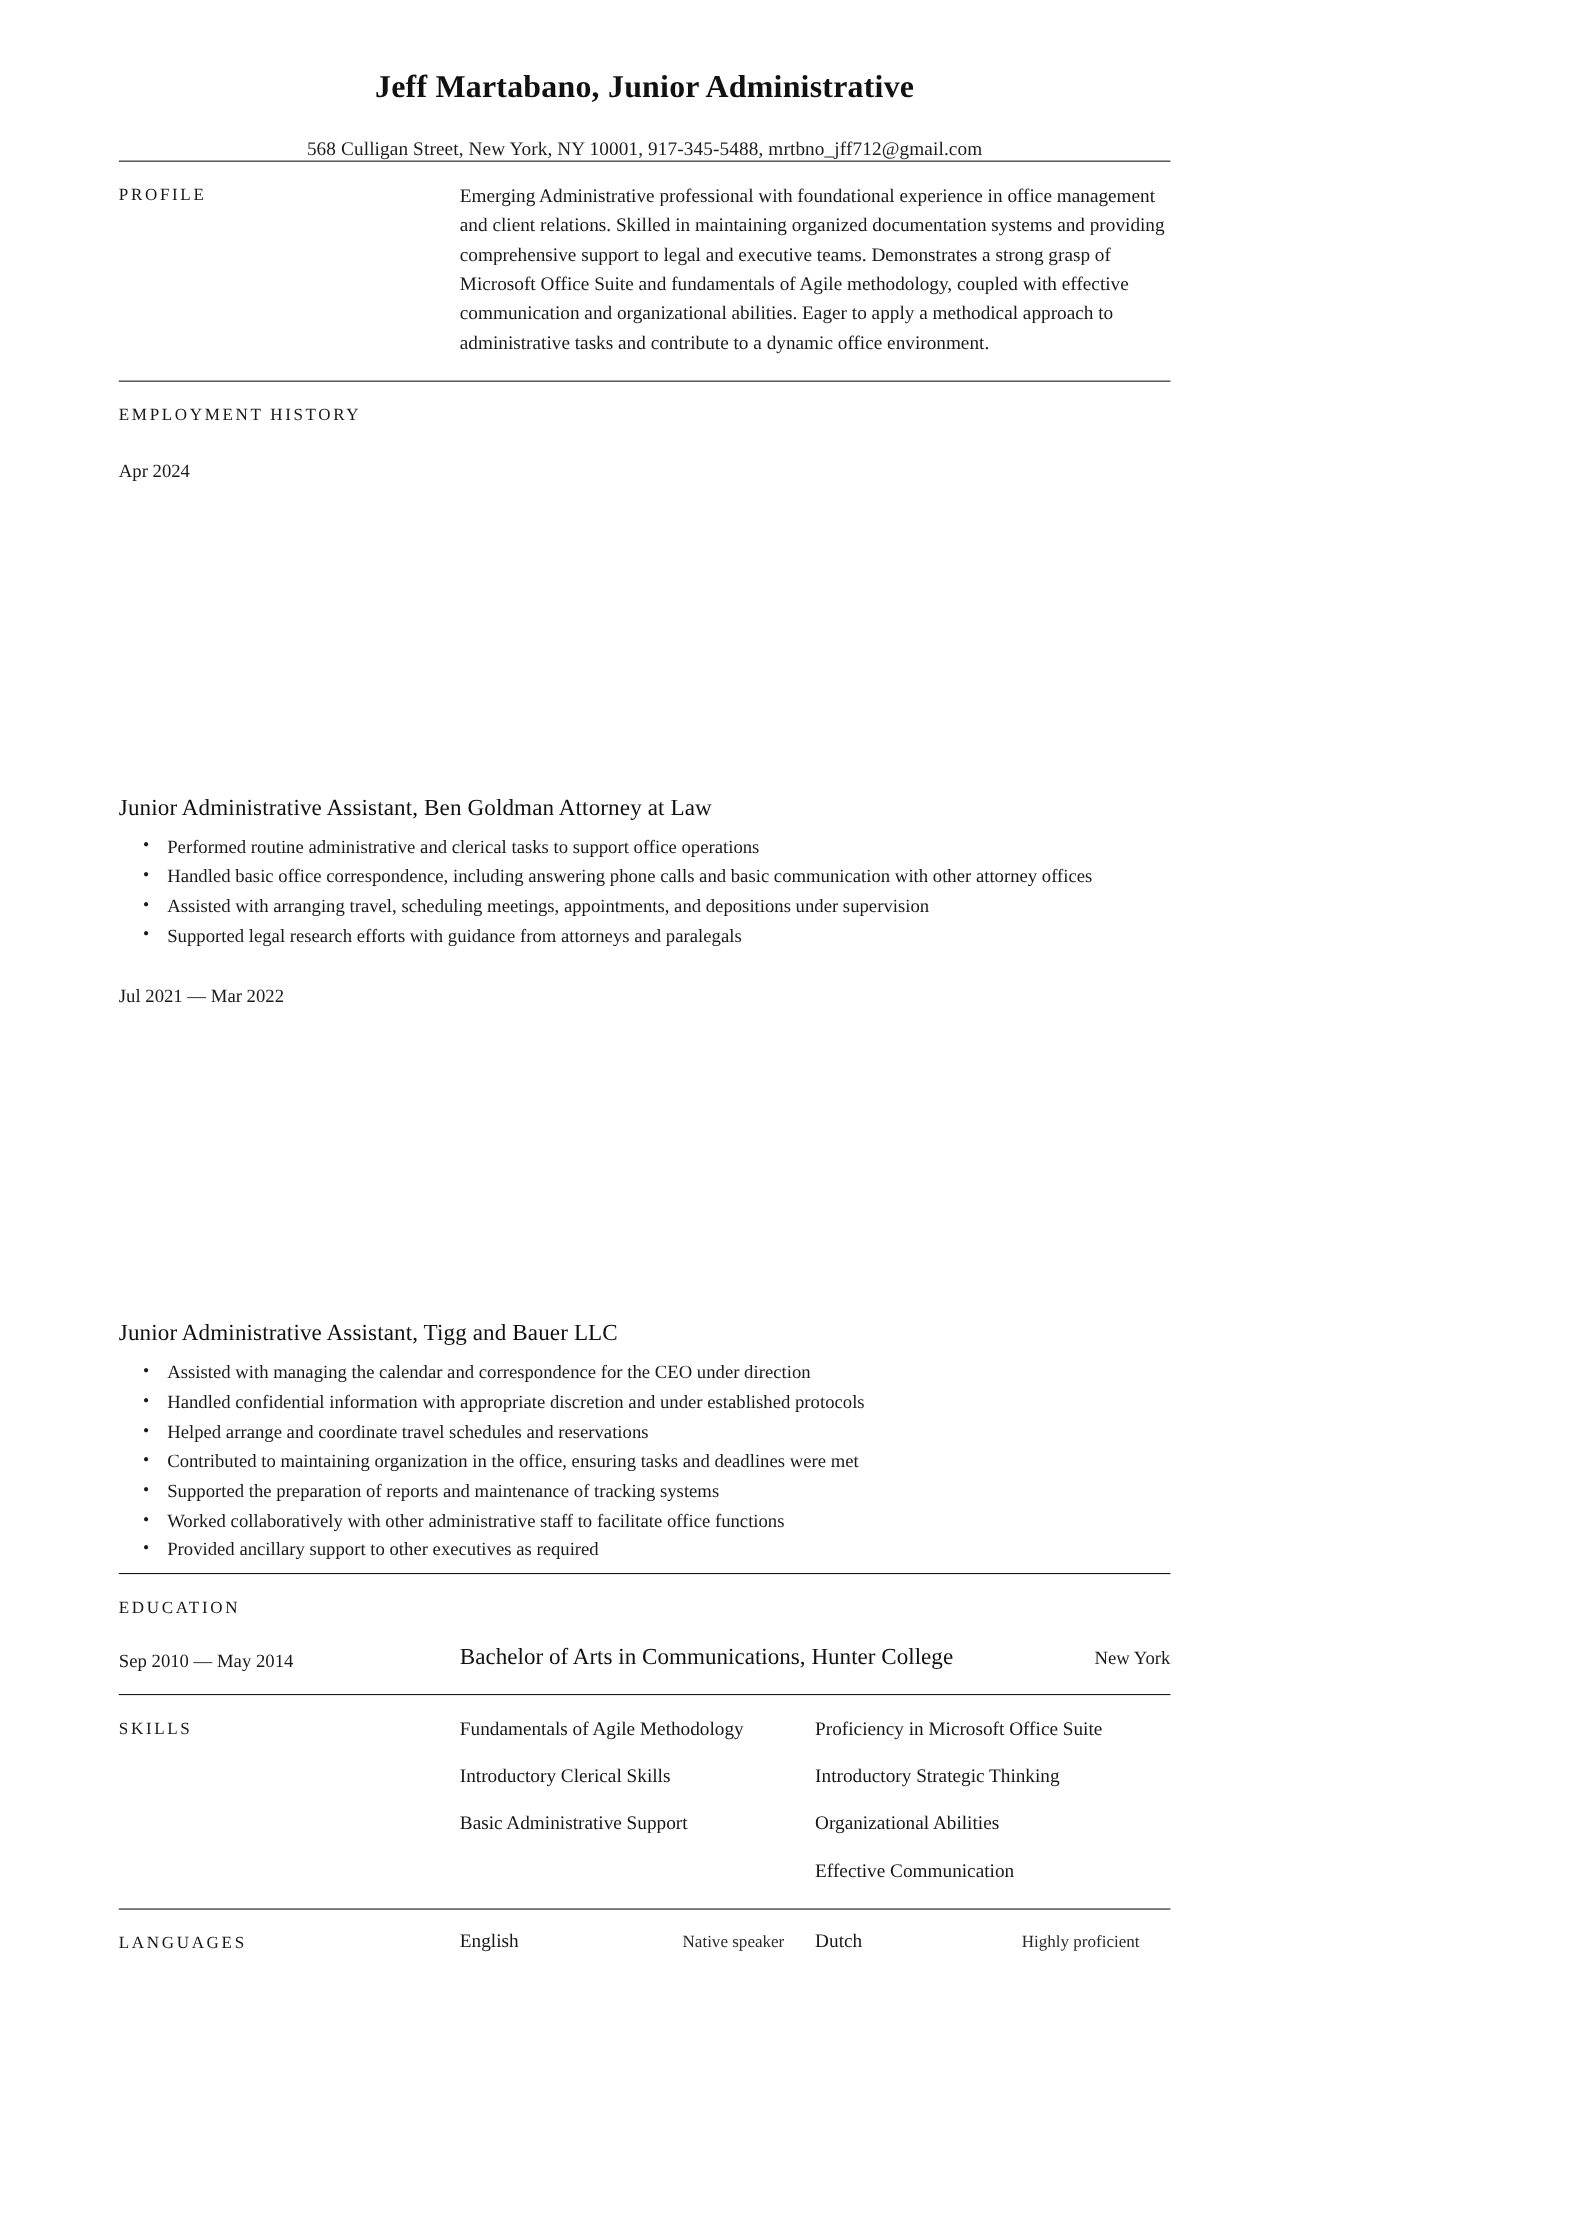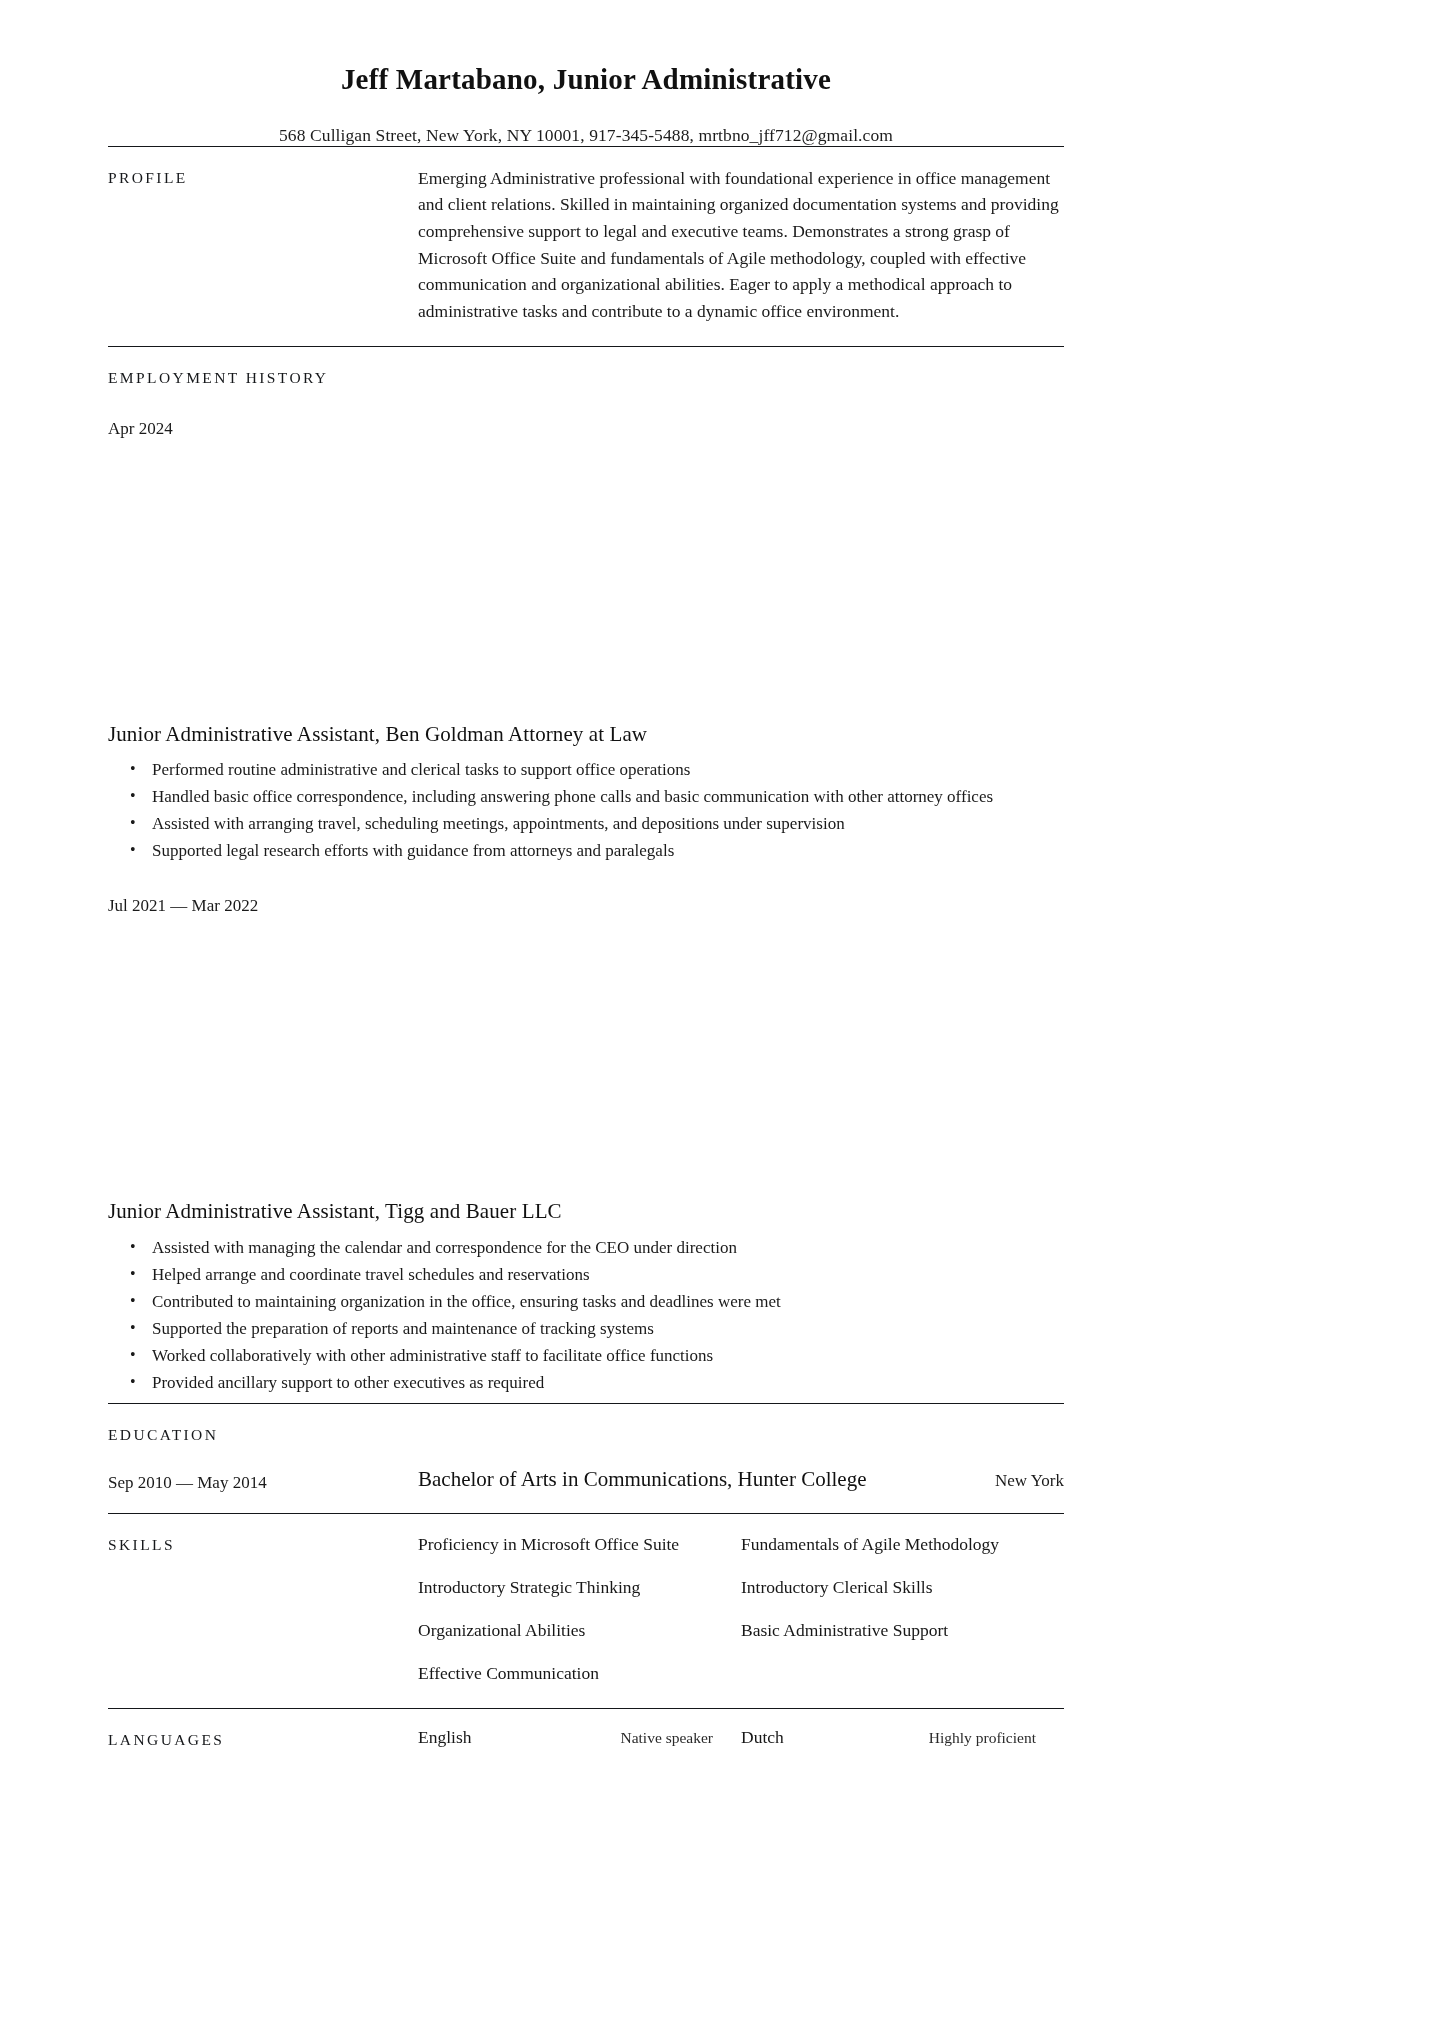--- a/index.html
+++ b/index.html
@@ -254,20 +254,21 @@
       </ul>
     </div>
   </div>
 
   <div class="entry">
     <div class="entry-date-col">Jul 2021 — Mar 2022</div>
     <div class="entry-main">
       <div class="entry-title">Junior Administrative Assistant, Tigg and Bauer LLC</div>
       <ul class="bullets">
         <li>Assisted with managing the calendar and correspondence for the CEO under direction</li>
+        <li>Handled confidential information with appropriate discretion and under established protocols</li>
         <li>Helped arrange and coordinate travel schedules and reservations</li>
         <li>Contributed to maintaining organization in the office, ensuring tasks and deadlines were met</li>
         <li>Supported the preparation of reports and maintenance of tracking systems</li>
         <li>Worked collaboratively with other administrative staff to facilitate office functions</li>
         <li>Provided ancillary support to other executives as required</li>
       </ul>
     </div>
   </div>
 
   <div class="rule"></div>
@@ -287,29 +288,29 @@
   </div>
 
   <div class="rule"></div>
   <div class="section">
     <div class="section-label-col">
       <div class="section-label">Skills</div>
     </div>
     <div class="section-body">
       <div class="skills-grid">
         <div class="skills-col">
+          <div class="skill-item">Fundamentals of Agile Methodology</div>
+          <div class="skill-item">Introductory Clerical Skills</div>
+          <div class="skill-item">Basic Administrative Support</div>
+        </div>
+        <div class="skills-col">
           <div class="skill-item">Proficiency in Microsoft Office Suite</div>
           <div class="skill-item">Introductory Strategic Thinking</div>
           <div class="skill-item">Organizational Abilities</div>
           <div class="skill-item">Effective Communication</div>
-        </div>
-        <div class="skills-col">
-          <div class="skill-item">Fundamentals of Agile Methodology</div>
-          <div class="skill-item">Introductory Clerical Skills</div>
-          <div class="skill-item">Basic Administrative Support</div>
         </div>
       </div>
     </div>
   </div>
 
   <div class="rule"></div>
   <div class="section languages">
     <div class="section-label-col">
       <div class="section-label">Languages</div>
     </div>

